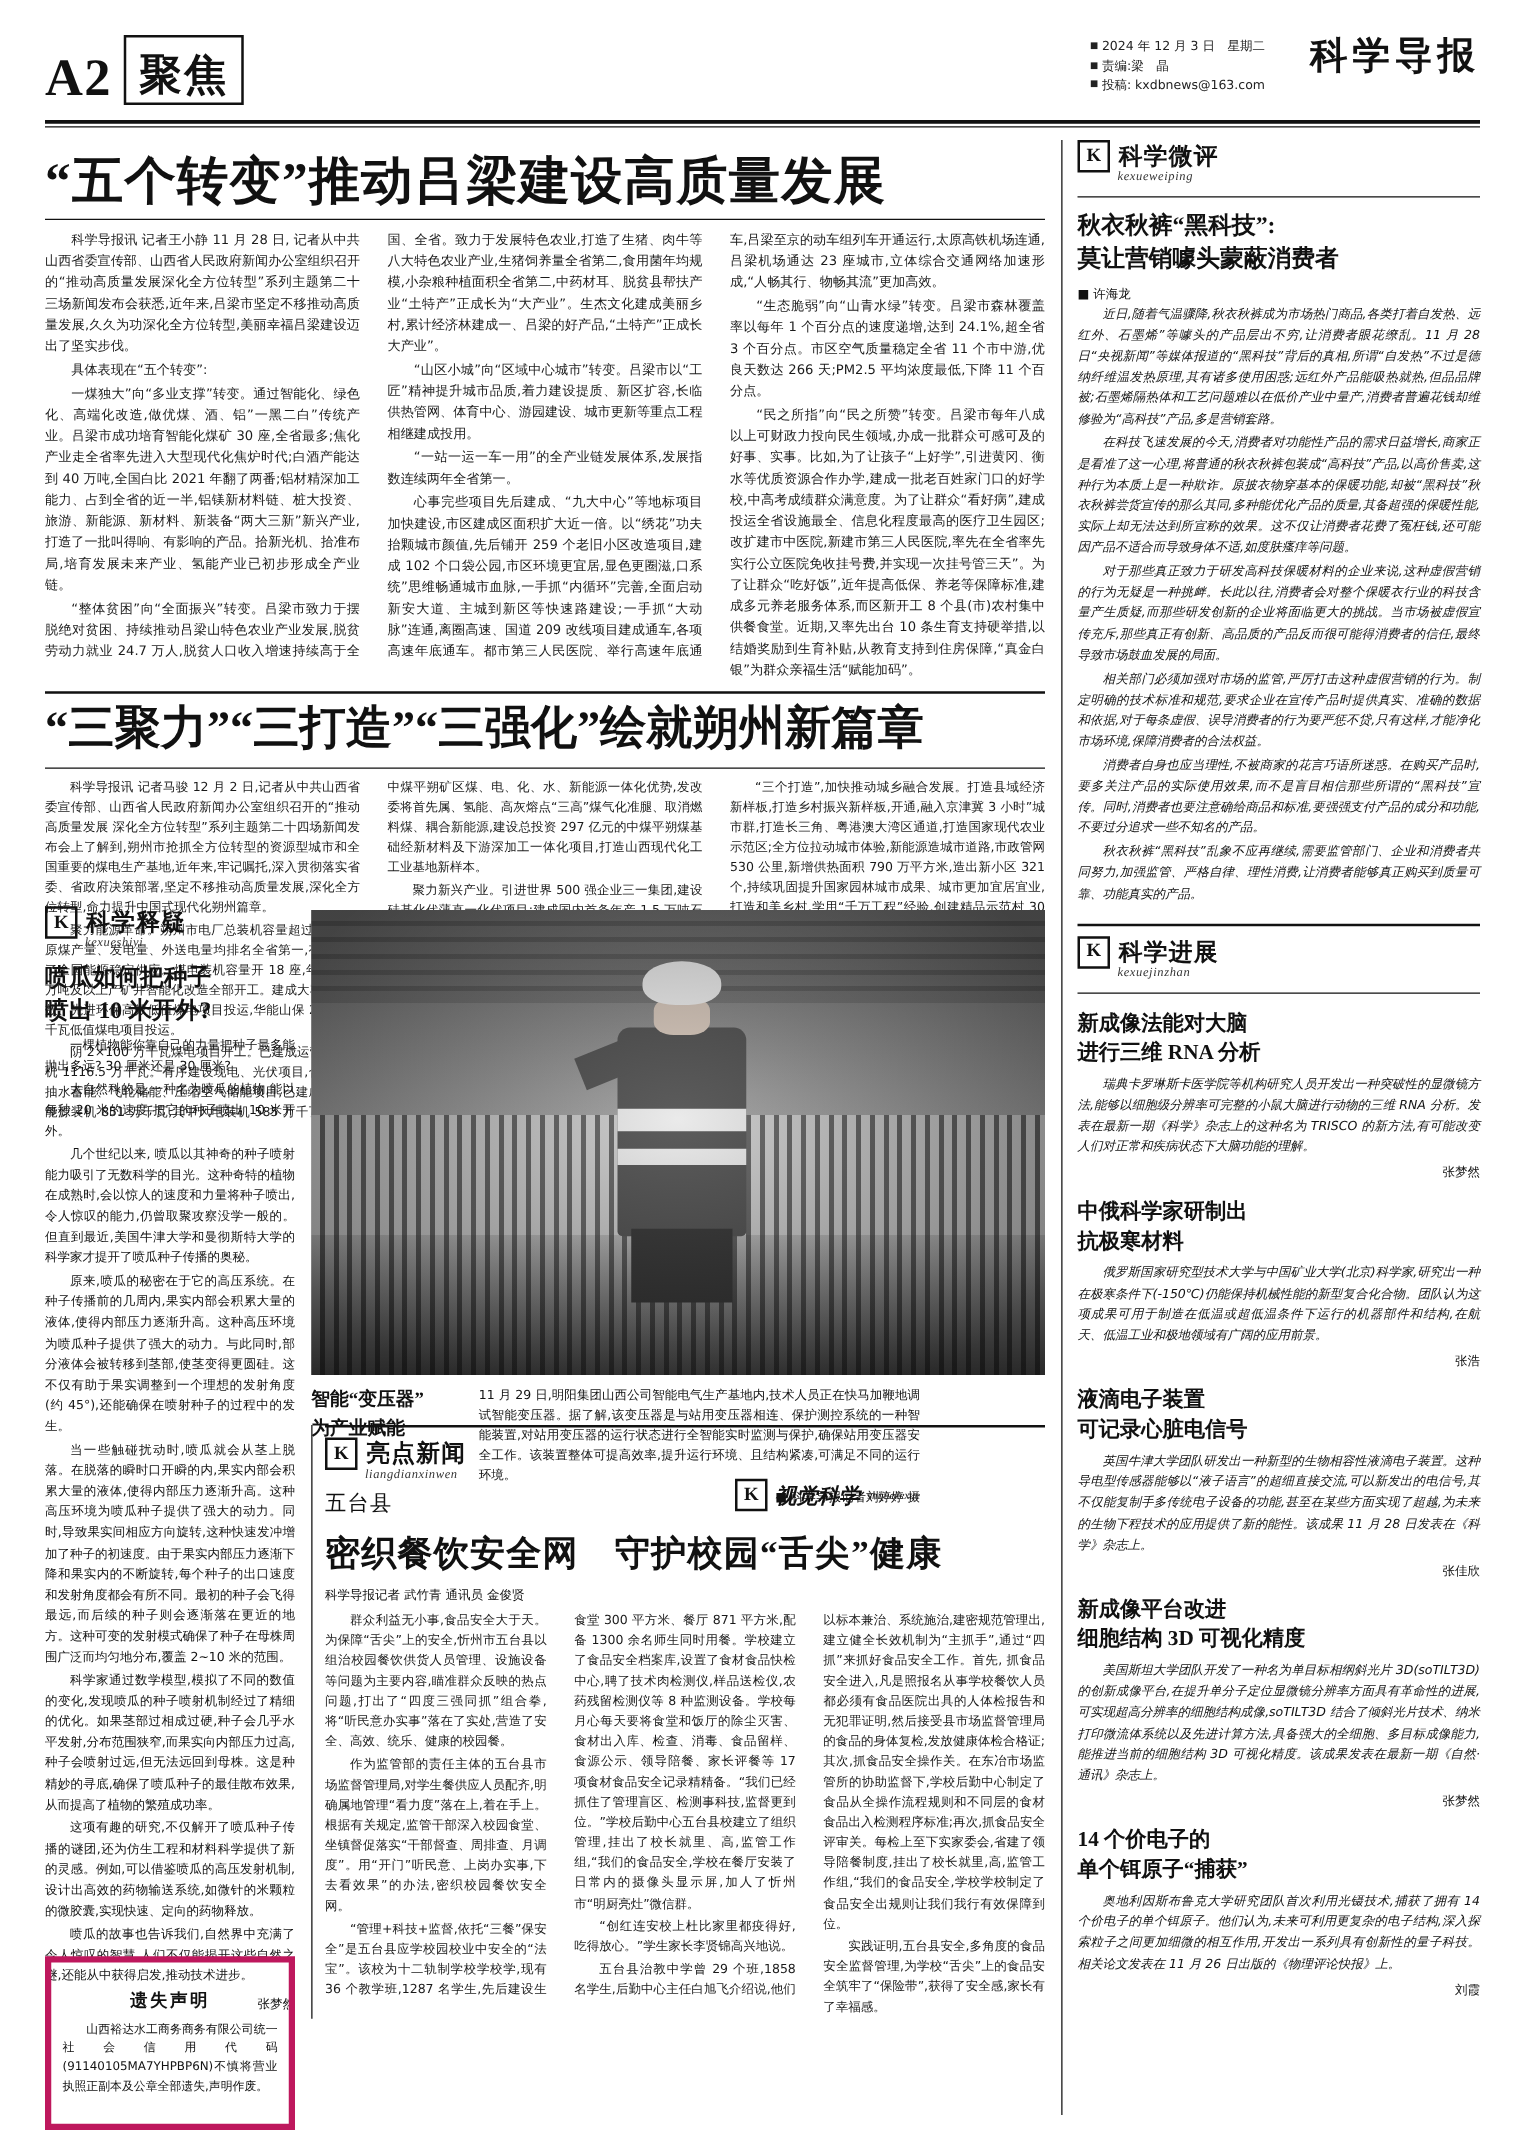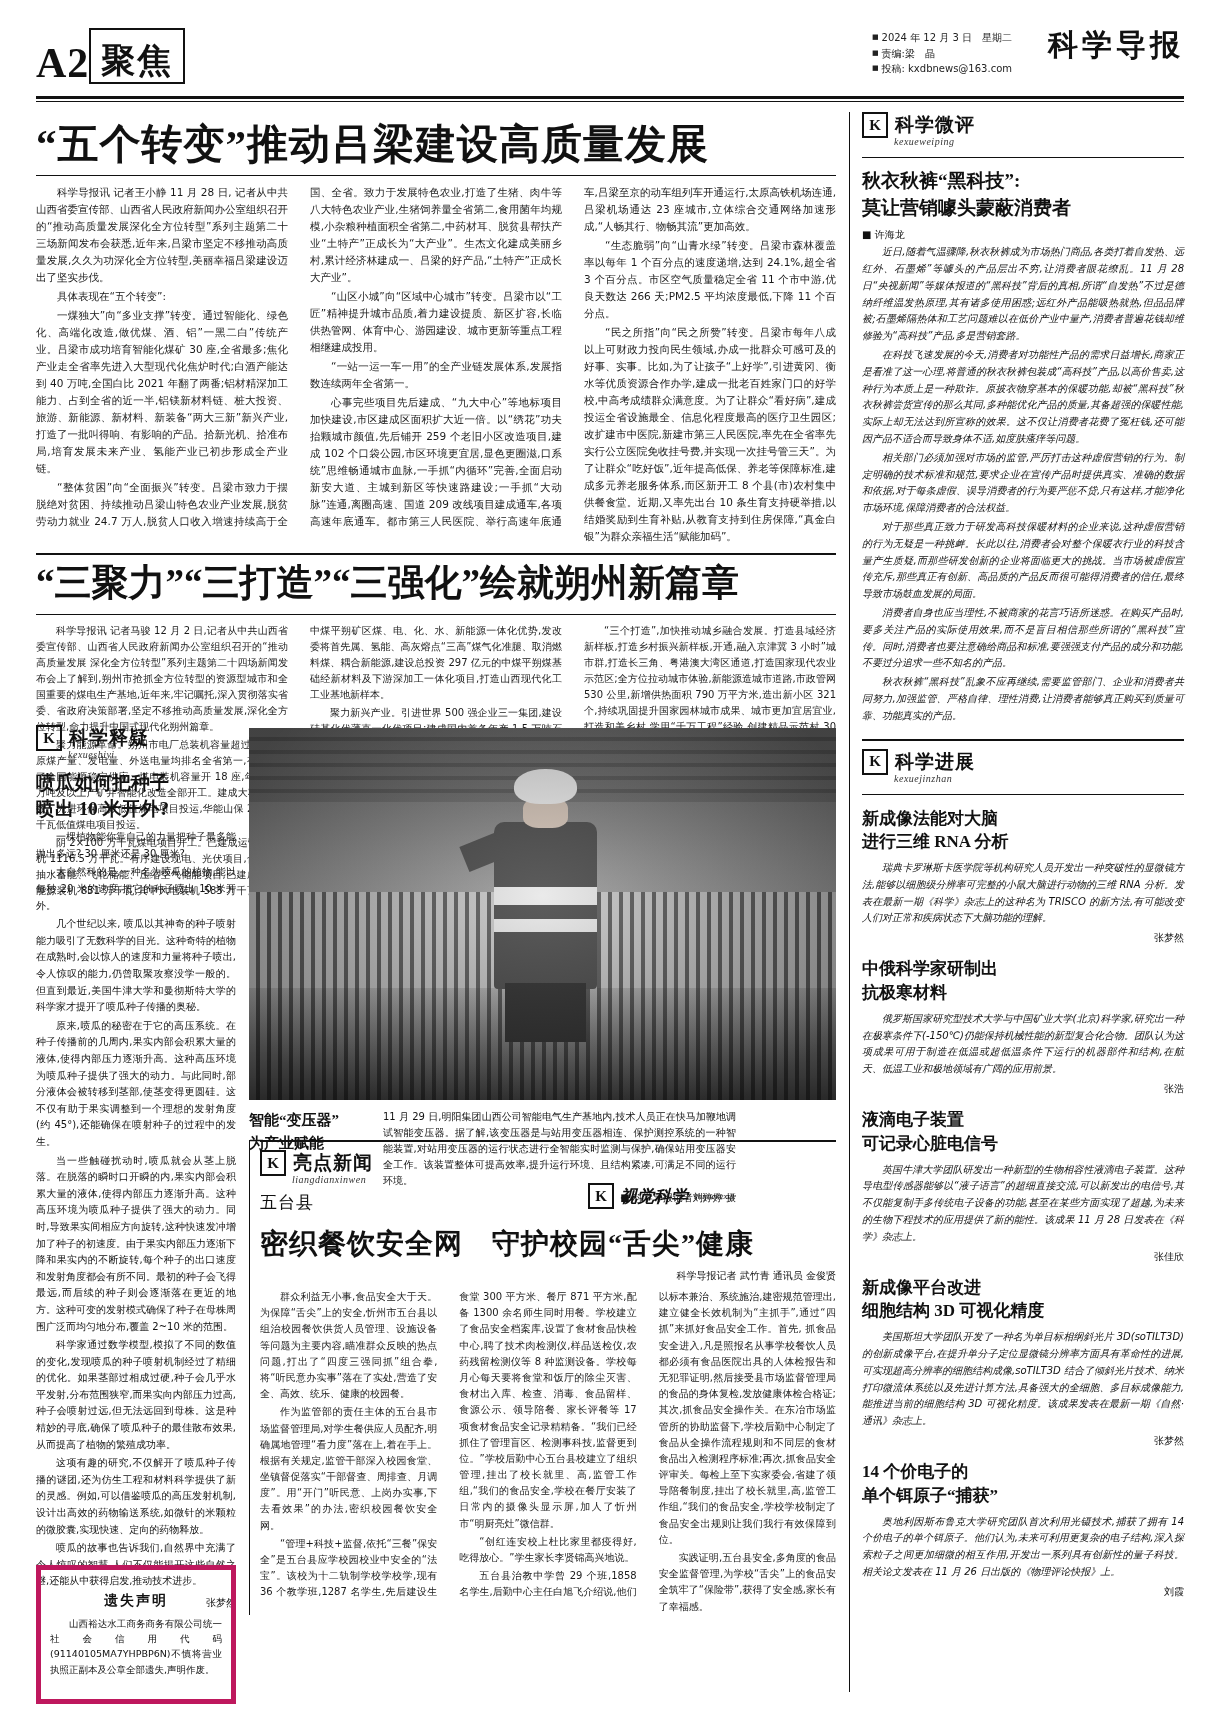--- a/index.html
+++ b/index.html
@@ -8,21 +8,21 @@
     background:#ffffff;
     font-family:"DejaVu Sans","Liberation Sans",sans-serif;
     color:#111;
     position:relative;
     overflow:hidden;
   }
   .page{position:relative;width:1220px;height:1725px;padding:0;box-sizing:border-box;}
 
   
   .masthead{position:absolute;left:36px;top:28px;width:1148px;height:64px;}
-  .mh-left{position:absolute;left:0;top:0;display:flex;align-items:flex-end;}
+  .mh-left{position:absolute;left:0;top:0;display:flex;align-items:flex-end;gap:10px;}
   .page-no{font-family:"Liberation Serif","DejaVu Serif",serif;font-size:42px;font-weight:700;letter-spacing:1px;line-height:1;}
   .section-box{border:2px solid #111;padding:14px 10px 4px 10px;}
   .section-name{font-family:"Liberation Serif","DejaVu Serif",serif;font-size:34px;font-weight:700;line-height:1;letter-spacing:2px;}
   .mh-right{position:absolute;right:0;top:0;text-align:right;}
   .paper-name{font-family:"Liberation Serif","DejaVu Serif",serif;font-size:30px;font-weight:700;letter-spacing:4px;line-height:1.1;}
   .mh-meta{position:absolute;right:172px;top:2px;text-align:left;font-size:10px;line-height:1.55;color:#222;}
   .mh-meta div{white-space:nowrap;}
   .mh-meta .sq::before{content:"■";font-size:7px;margin-right:3px;vertical-align:2px;}
   .mh-rule{position:absolute;left:36px;top:96px;width:1148px;height:3px;background:#111;}
   .mh-rule2{position:absolute;left:36px;top:101px;width:1148px;height:1px;background:#111;}
@@ -91,21 +91,21 @@
   .cap-title{font-family:"Liberation Serif","DejaVu Serif",serif;font-size:15px;font-weight:700;line-height:1.5;width:120px;flex:none;}
   .cap-text{font-size:10px;line-height:1.6;text-align:justify;flex:1;}
   .cap-credit{text-align:right;font-size:10px;margin-top:2px;}
   .vis-badge{position:absolute;right:0;bottom:-4px;display:flex;align-items:center;gap:6px;}
 
   
   .news{position:absolute;left:249px;top:1140px;width:587px;border-left:1px solid #111;padding-left:10px;box-sizing:border-box;}
   .news-top{border-top:2px solid #111;width:100%;margin-bottom:8px;}
   .news .county{font-family:"Liberation Serif","DejaVu Serif",serif;font-size:17px;font-weight:400;margin:6px 0 12px 0;letter-spacing:1px;}
   .news h2{font-family:"Liberation Serif","DejaVu Serif",serif;font-size:28px;font-weight:700;letter-spacing:1px;margin:0 0 8px 0;line-height:1.25;}
-  .news .authors{font-size:10px;margin:0 0 6px 0;text-align:right;}
+  .news .authors{font-size:10px;margin:0 0 6px 0;}
   .news .cols3{font-size:10px;line-height:1.62;}
 
   
   .rsec{margin-bottom:14px;}
   .rsec h2{font-family:"Liberation Serif","DejaVu Serif",serif;font-size:19px;font-weight:700;line-height:1.4;margin:10px 0 7px 0;}
   .rsec h3{font-family:"Liberation Serif","DejaVu Serif",serif;font-size:17px;font-weight:700;line-height:1.4;margin:12px 0 6px 0;}
   .rbody{font-size:10px;line-height:1.68;text-align:justify;font-style:italic;}
   .rbody p{margin:0 0 2px 0;text-indent:2em;}
   .r-author{font-size:10px;margin:0 0 2px 0;}
   .sign-r{text-align:right;font-size:10px;margin-top:4px;}
@@ -256,22 +256,22 @@
         <span class="kname">科学微评</span>
       </div>
       <div class="kpy">kexueweiping</div>
       <div class="rule-r"></div>
       <h2 style="white-space:pre-line">秋衣秋裤“黑科技”:
 莫让营销噱头蒙蔽消费者</h2>
       <div class="r-author sq">■ 许海龙</div>
       <div class="rbody">
         <p>近日,随着气温骤降,秋衣秋裤成为市场热门商品,各类打着自发热、远红外、石墨烯”等噱头的产品层出不穷,让消费者眼花缭乱。11 月 28 日“央视新闻”等媒体报道的“黑科技”背后的真相,所谓“自发热”不过是德纳纤维温发热原理,其有诸多使用困惑;远红外产品能吸热就热,但品品牌被;石墨烯隔热体和工艺问题难以在低价产业中量产,消费者普遍花钱却维修验为“高科技”产品,多是营销套路。</p>
         <p>在科技飞速发展的今天,消费者对功能性产品的需求日益增长,商家正是看准了这一心理,将普通的秋衣秋裤包装成“高科技”产品,以高价售卖,这种行为本质上是一种欺诈。原披衣物穿基本的保暖功能,却被“黑科技”秋衣秋裤尝货宣传的那么其同,多种能优化产品的质量,其备超强的保暖性能,实际上却无法达到所宣称的效果。这不仅让消费者花费了冤枉钱,还可能因产品不适合而导致身体不适,如度肤瘙痒等问题。</p>
+        <p>对于那些真正致力于研发高科技保暖材料的企业来说,这种虚假营销的行为无疑是一种挑衅。长此以往,消费者会对整个保暖衣行业的科技含量产生质疑,而那些研发创新的企业将面临更大的挑战。当市场被虚假宣传充斥,那些真正有创新、高品质的产品反而很可能得消费者的信任,最终导致市场鼓血发展的局面。</p>
         <p>相关部门必须加强对市场的监管,严厉打击这种虚假营销的行为。制定明确的技术标准和规范,要求企业在宣传产品时提供真实、准确的数据和依据,对于每条虚假、误导消费者的行为要严惩不贷,只有这样,才能净化市场环境,保障消费者的合法权益。</p>
-        <p>对于那些真正致力于研发高科技保暖材料的企业来说,这种虚假营销的行为无疑是一种挑衅。长此以往,消费者会对整个保暖衣行业的科技含量产生质疑,而那些研发创新的企业将面临更大的挑战。当市场被虚假宣传充斥,那些真正有创新、高品质的产品反而很可能得消费者的信任,最终导致市场鼓血发展的局面。</p>
         <p>消费者自身也应当理性,不被商家的花言巧语所迷惑。在购买产品时,要多关注产品的实际使用效果,而不是盲目相信那些所谓的“黑科技”宣传。同时,消费者也要注意确给商品和标准,要强强支付产品的成分和功能,不要过分追求一些不知名的产品。</p>
         <p>秋衣秋裤“黑科技”乱象不应再继续,需要监管部门、企业和消费者共同努力,加强监管、严格自律、理性消费,让消费者能够真正购买到质量可靠、功能真实的产品。</p>
       </div>
     </div>
 
     <div class="rule-r2"></div>
 
     <div class="rsec">
       <div class="kbadge">
         <span class="kbox">K</span>

